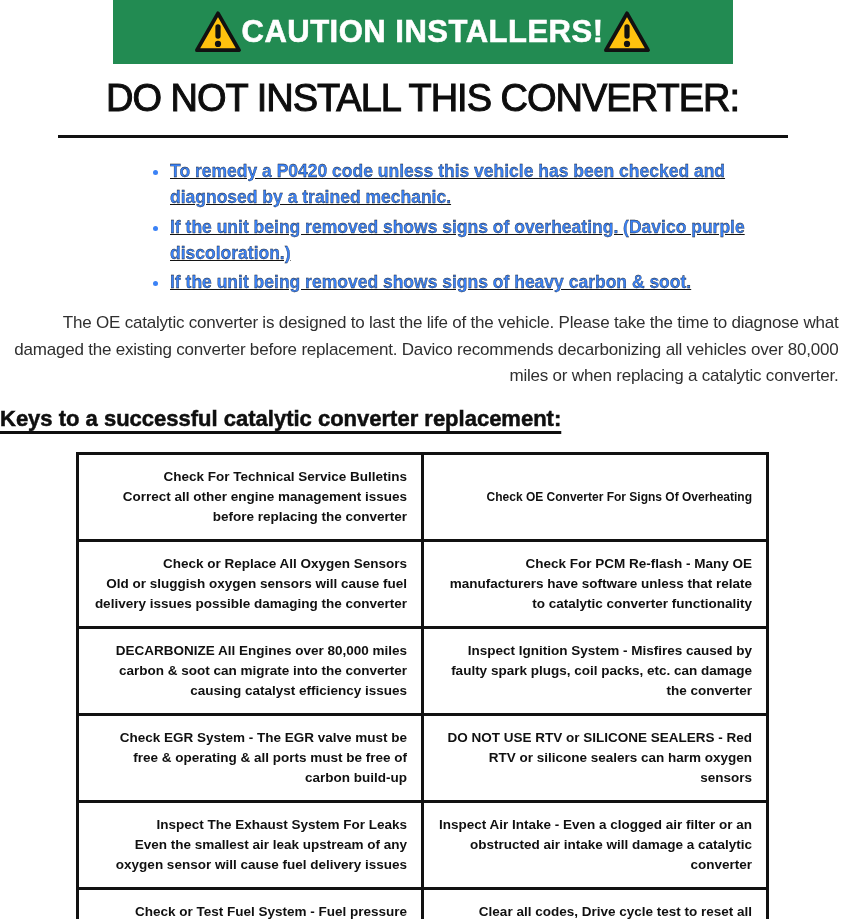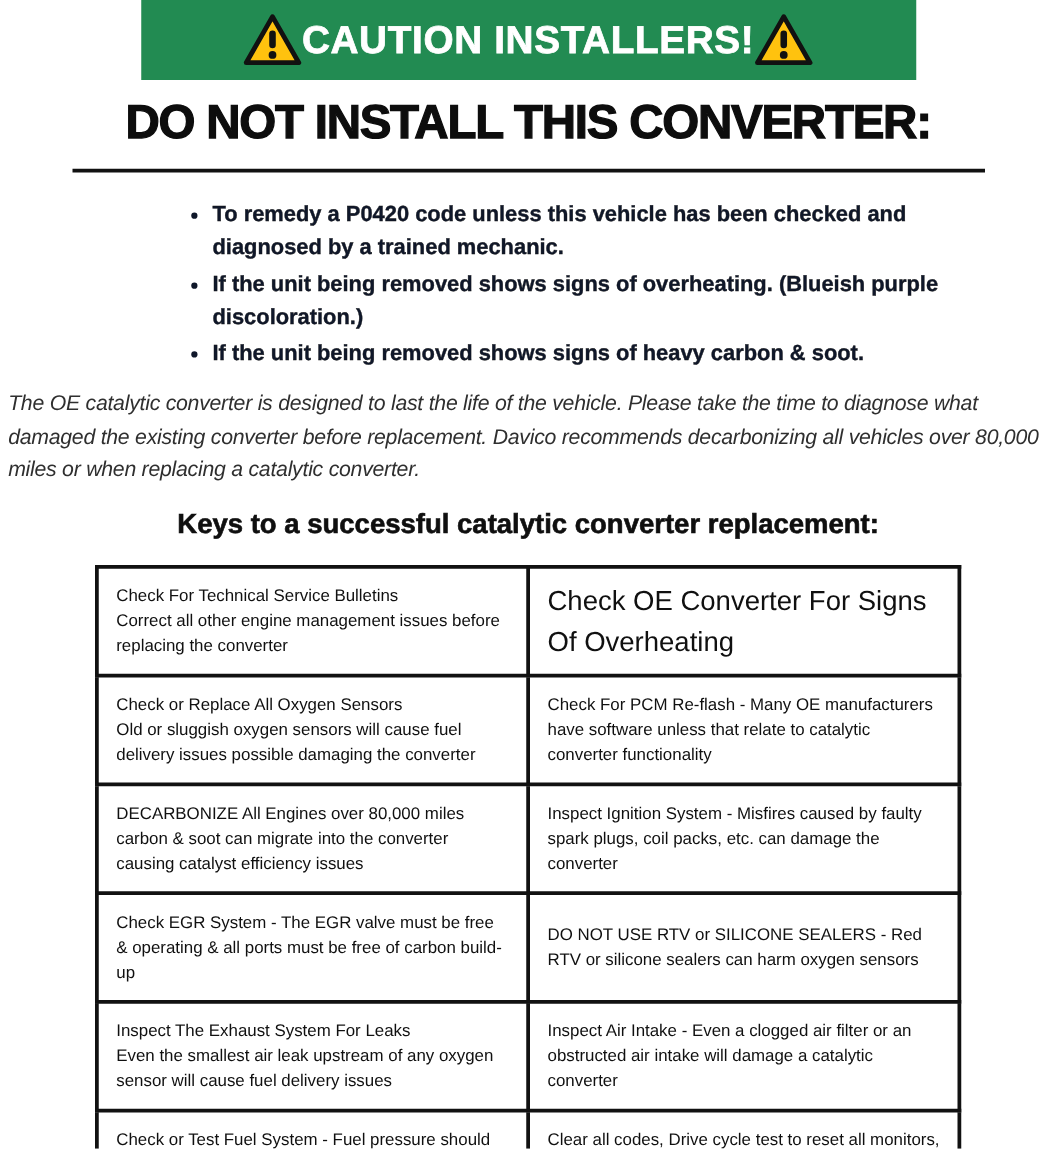--- a/index.html
+++ b/index.html
@@ -24,85 +24,85 @@
     font-size:31px;
     font-weight:bold;
     letter-spacing:0.5px;
     -webkit-text-stroke:0.6px #ffffff;
     white-space:nowrap;
   }
   .main-heading{
     margin:13px 0 0;
     text-align:center;
     font-size:38px;
-    font-weight:bold;
+    font-weight:normal;
     letter-spacing:-1px;
     color:#0d0d0d;
     -webkit-text-stroke:1px #0d0d0d;
   }
   .divider{
     width:730px;height:3px;
     background:#111111;
     margin:15px auto 0;
   }
   .warning-list{
     width:585px;
     margin:20px 0 0 148px;
     padding:0 0 0 22px;
     list-style:disc;
   }
   .warning-list li{
     font-size:17.5px;
     font-weight:bold;
     line-height:1.5;
-    color:#0f172a;
+    color:#3b82f6;
     margin-bottom:3px;
+    text-decoration:underline;
     -webkit-text-stroke:0.3px #141414;
   }
   .para{
     width:832px;
     margin:15px auto 0;
-    text-align:left;
+    text-align:right;
     font-size:17px;
     line-height:1.55;
     letter-spacing:-0.2px;
     color:#2f2f2f;
-    font-style:italic;
   }
   .keys-heading{
     margin:17px 0 10px;
-    text-align:center;
     font-size:22px;
     font-weight:bold;
     color:#0f0f0f;
+    text-decoration:underline;
     text-decoration-thickness:2.5px;
     text-underline-offset:5px;
     -webkit-text-stroke:0.5px #0f0f0f;
   }
   table.keys-table{
     width:693px;
     margin:20px auto 0;
     border-collapse:collapse;
     table-layout:fixed;
   }
   table.keys-table td{
     border:3px solid #111111;
     width:50%;
     height:76px;
-    text-align:left;
+    text-align:right;
     vertical-align:middle;
     font-size:13.5px;
-    font-weight:normal;
+    font-weight:bold;
     line-height:1.5;
     color:#101010;
     padding:4px 14px;
     white-space:pre-line;
   }
   table.keys-table td.cell-big{
-    font-size:22px;
+    font-size:12px;
   }
 </style>
 </head>
 <body>
 
 <div class="page">
 
   <div class="banner">
     <span class="warn-icon">
       <svg viewBox="0 0 100 92" xmlns="http://www.w3.org/2000/svg">
@@ -120,21 +120,21 @@
       </svg>
     </span>
   </div>
 
   <h1 class="main-heading">DO NOT INSTALL THIS CONVERTER:</h1>
 
   <div class="divider"></div>
 
   <ul class="warning-list">
     <li>To remedy a P0420 code unless this vehicle has been checked and diagnosed by a trained mechanic.</li>
-    <li>If the unit being removed shows signs of overheating. (Blueish purple discoloration.)</li>
+    <li>If the unit being removed shows signs of overheating. (Davico purple discoloration.)</li>
     <li>If the unit being removed shows signs of heavy carbon &amp; soot.</li>
   </ul>
 
   <p class="para">The OE catalytic converter is designed to last the life of the vehicle. Please take the time to diagnose what damaged the existing converter before replacement. Davico recommends decarbonizing all vehicles over 80,000 miles or when replacing a catalytic converter.</p>
 
   <h2 class="keys-heading">Keys to a successful catalytic converter replacement:</h2>
 
   <table class="keys-table">
     <tbody>
       <tr>

